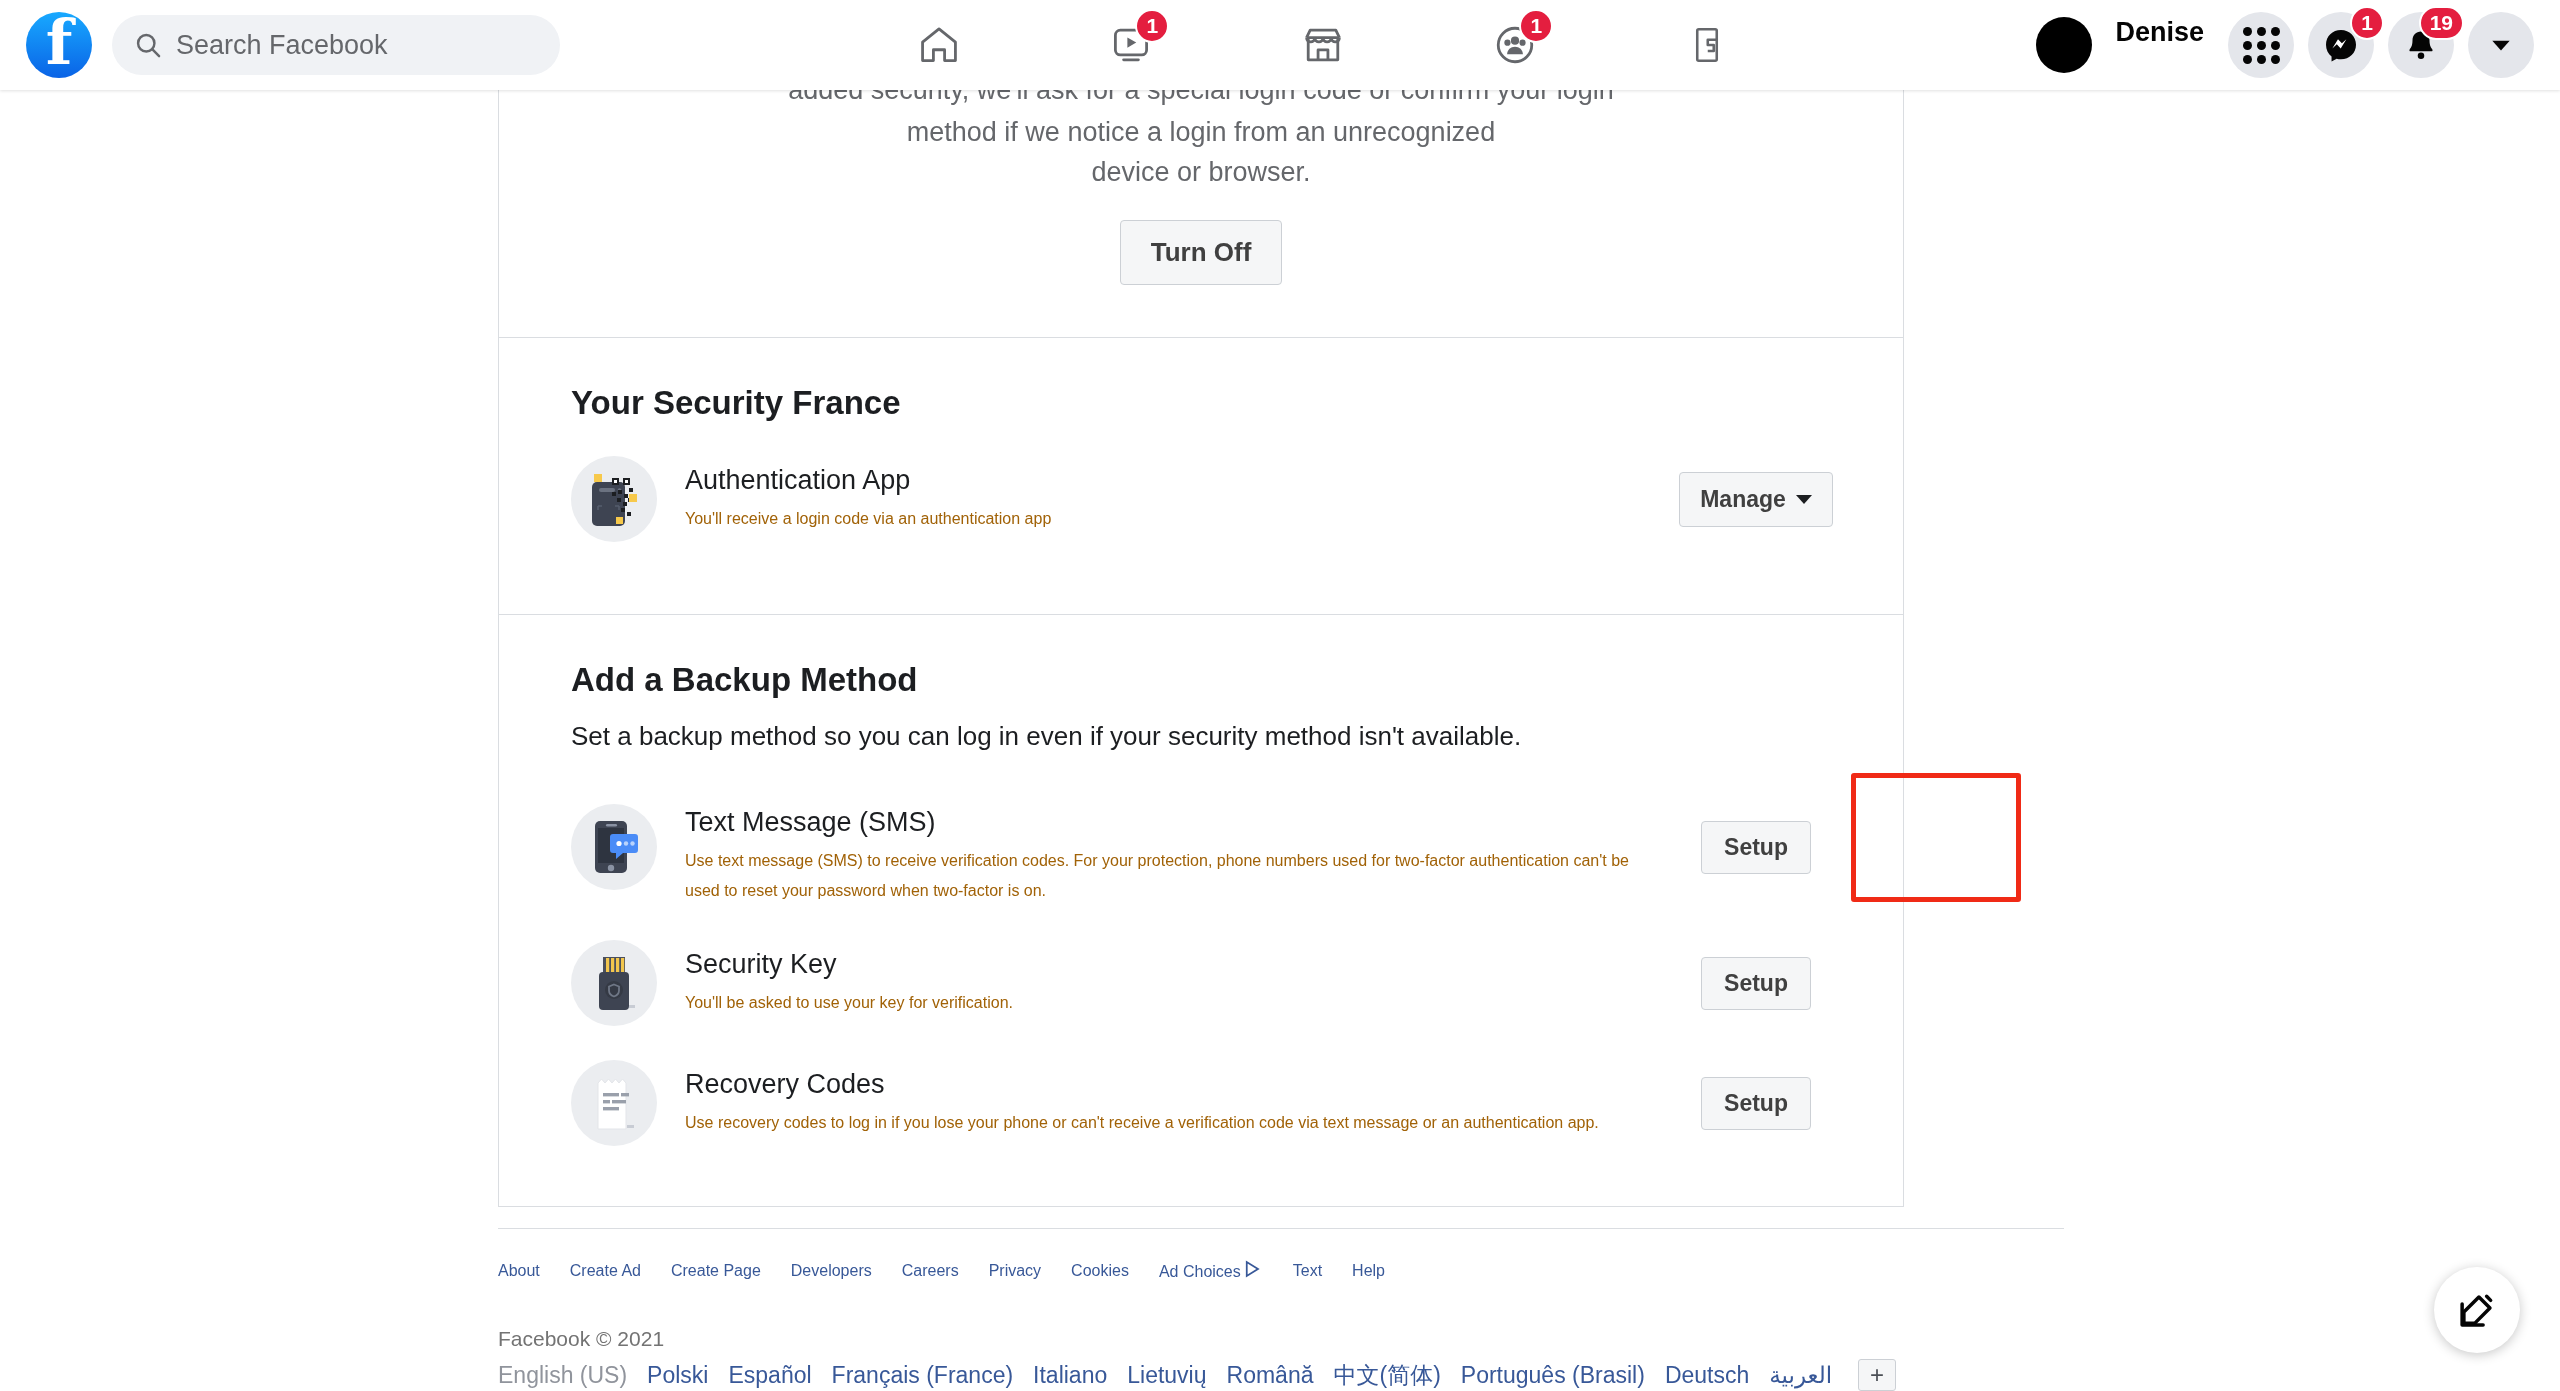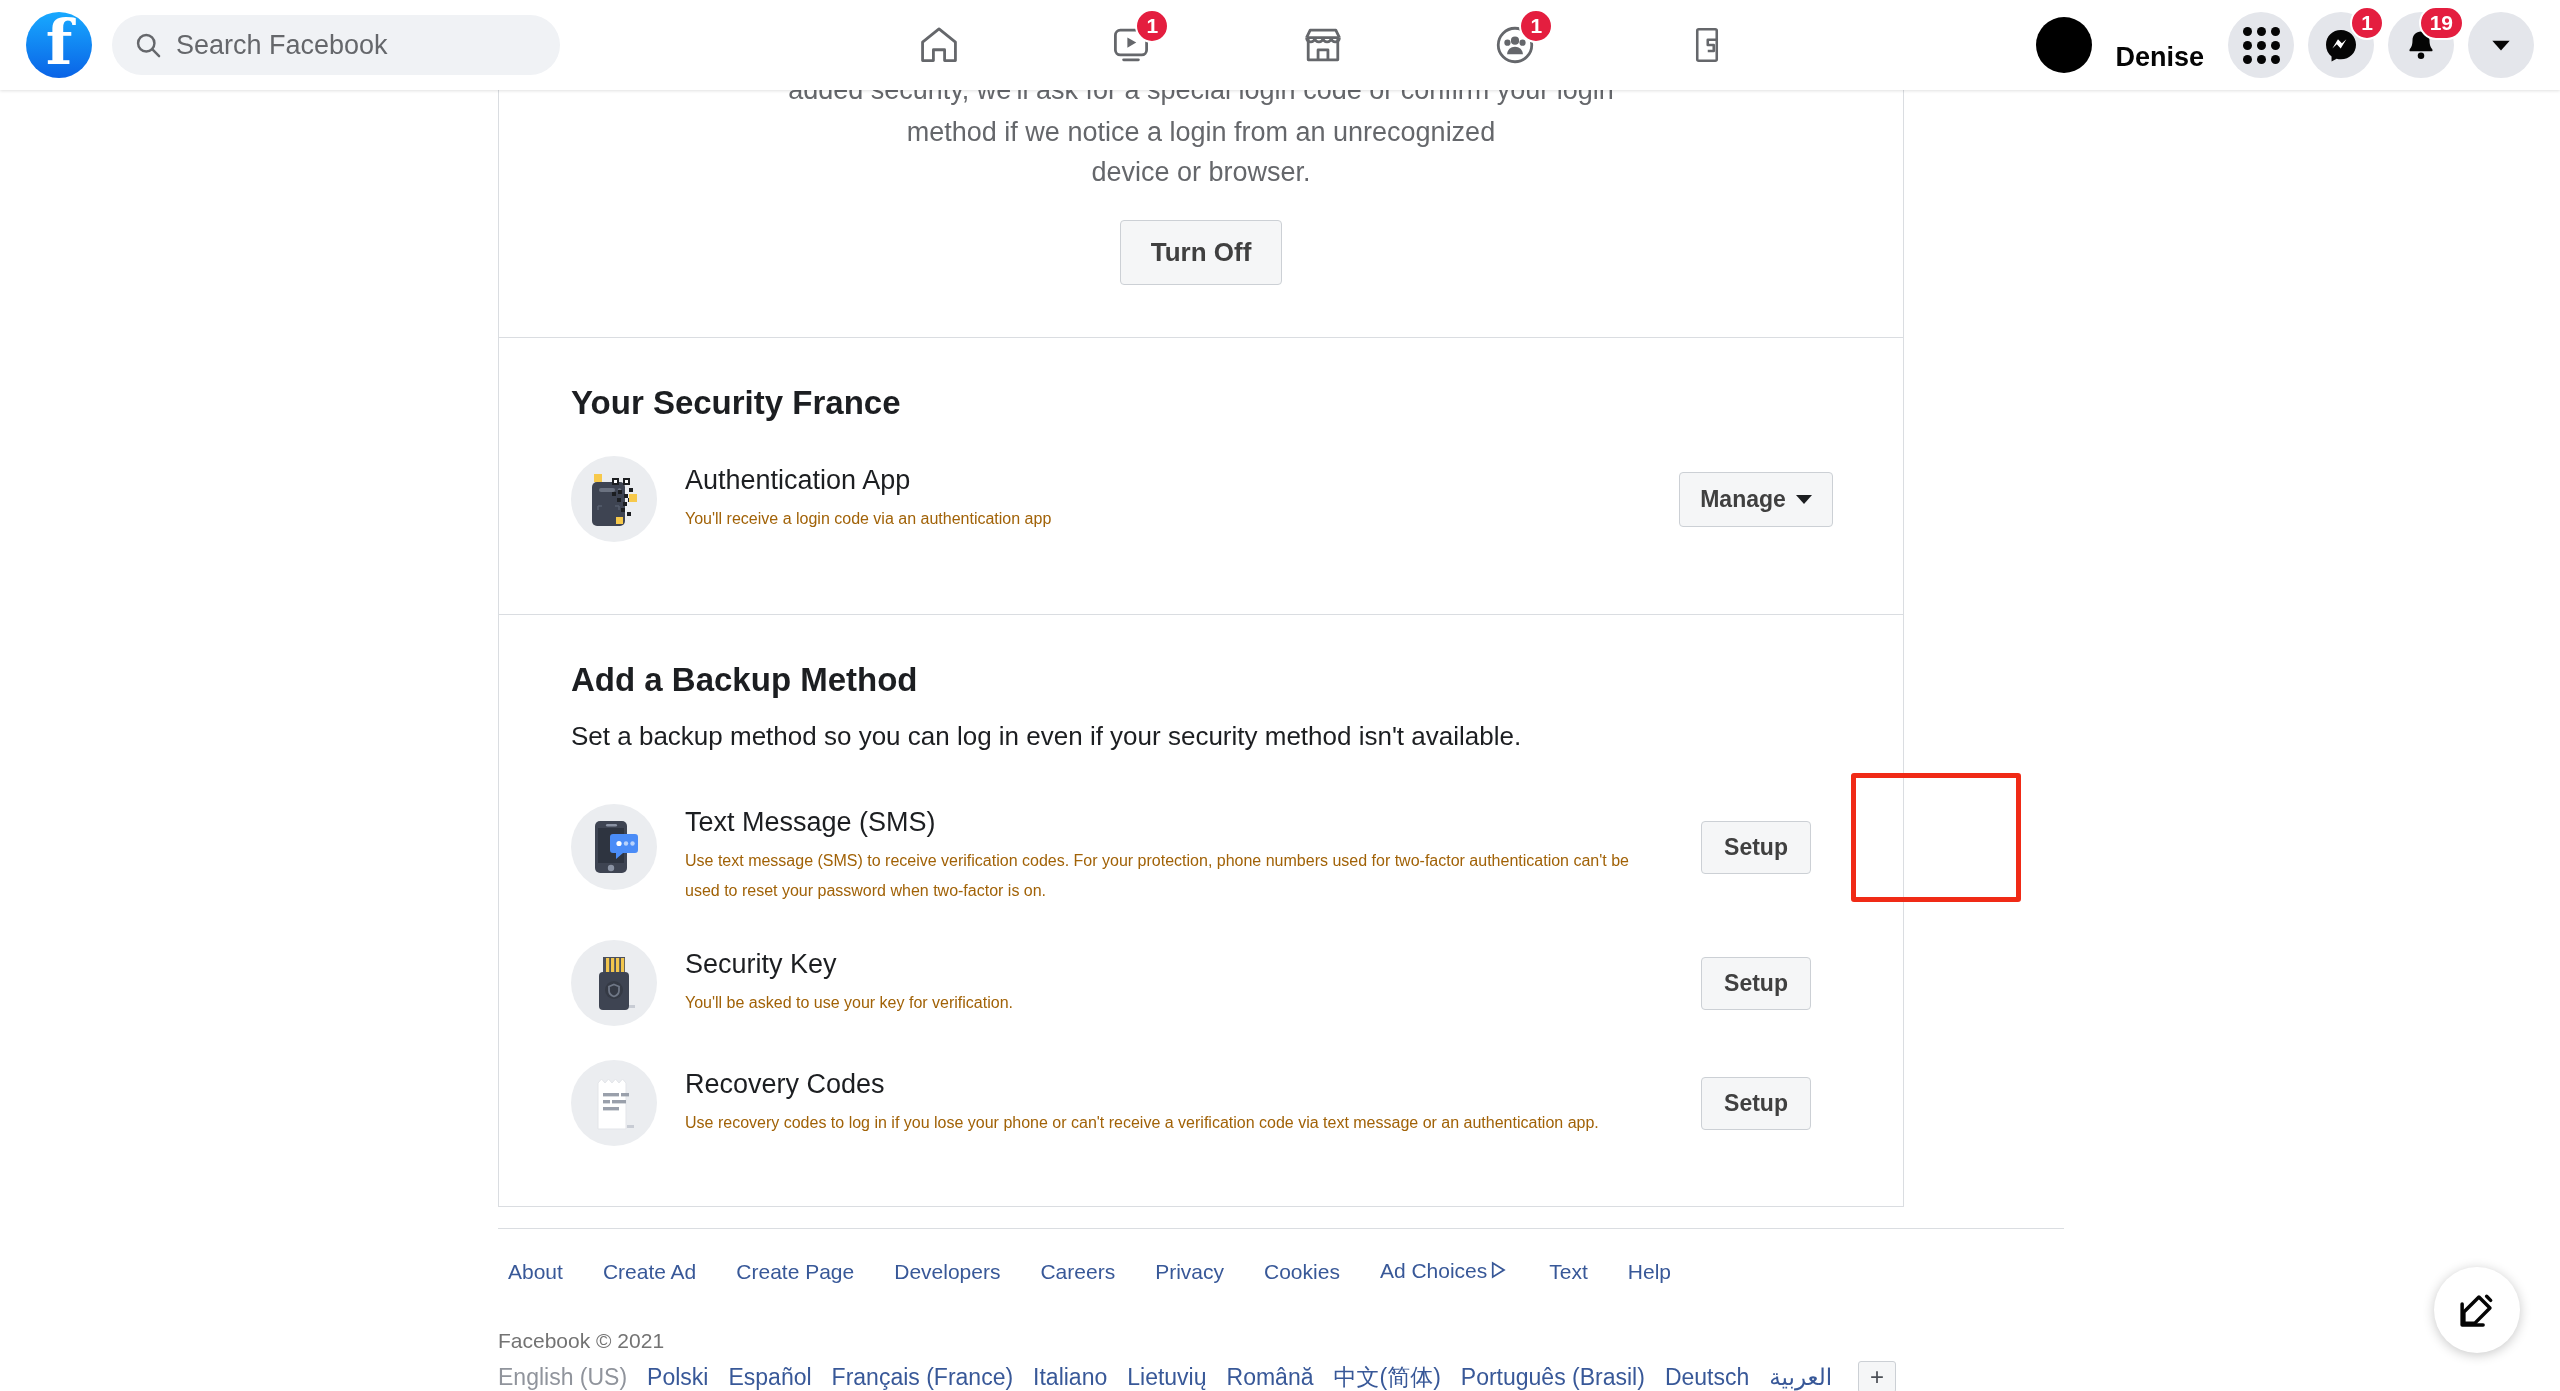--- a/index.html
+++ b/index.html
@@ -64,21 +64,21 @@
     display: flex; align-items: center; justify-content: center;
     padding: 0 9px; border: 2px solid #fff;
     font-family: "Liberation Sans", sans-serif;
   }
   .badge.nav { top: -4px; right: 2px; }
 
   .hdr-right {
     flex: 0 0 auto; display: flex; align-items: center;
     gap: 14px; padding-right: 26px;
   }
-  .profile-chip { display: flex; align-items: flex-end; gap: 23px; padding-right: 10px; cursor:pointer; }
+  .profile-chip { display: flex; align-items: flex-start; gap: 23px; padding-right: 10px; cursor:pointer; }
   .avatar { width: 56px; height: 56px; border-radius: 50%; background: #000; flex:0 0 auto; }
   .profile-name { font-size: 27px; font-weight: bold; color: #050505; }
   .circle-btn {
     position: relative;
     width: 66px; height: 66px; border-radius: 50%;
     background: #E4E6EB;
     display: flex; align-items: center; justify-content: center;
     cursor: pointer; flex: 0 0 auto;
   }
   .badge.chip { top: -6px; right: -10px; }
@@ -147,21 +147,21 @@
     border: 5px solid #F02A16;
     border-radius: 3px;
     pointer-events: none;
     z-index: 20;
   }
 
   
   .footer { position: absolute; left: 498px; top: 1138px; width: 1566px; }
   .footer-sep { height: 1px; background: #DADDE1; margin-bottom: 30px; }
   .flinks { display: flex; flex-wrap: wrap; align-items: center; gap: 0 30px; }
-  .flink { font-size: 21px; color: #385898; cursor: pointer; white-space: nowrap; margin-left: 10px; }
+  .flink { font-size: 16px; color: #385898; cursor: pointer; white-space: nowrap; }
   .adchoice-ico { display:inline-block; vertical-align: -2px; margin-left: 2px; }
   .copyright { font-size: 21px; color: #737373; padding-top: 44px; }
   .langs { display: flex; flex-wrap: wrap; align-items: center; gap: 0 20px; padding-top: 8px; }
   .lang { font-size: 23px; color: #385898; cursor: pointer; white-space: nowrap; }
   .lang.current { color: #90949C; cursor: default; }
   .lang-plus {
     border: 1px solid #CCD0D5; background: #F5F6F7; border-radius: 3px;
     width: 38px; height: 32px; display: flex; align-items: center; justify-content: center;
     font-size: 24px; color: #4B4F56; cursor: pointer; margin-left: 6px;
   }

